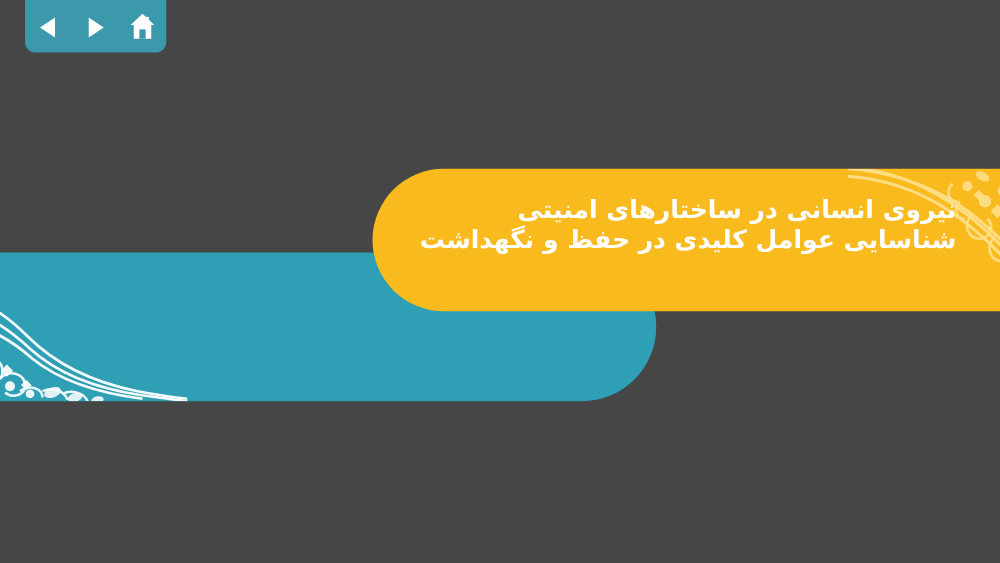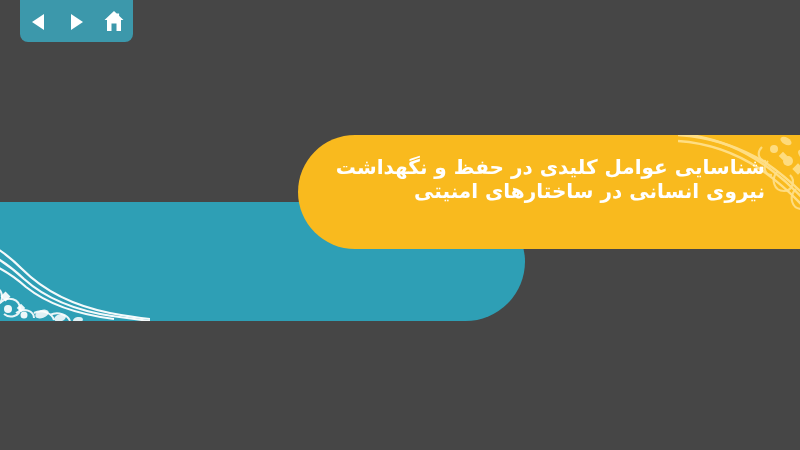--- a/index.html
+++ b/index.html
@@ -176,22 +176,22 @@
       <g fill="#ffe08a" opacity="0.85">
         <ellipse cx="126" cy="20" rx="7" ry="4" transform="rotate(40 126 20)"></ellipse>
         <ellipse cx="144" cy="40" rx="6" ry="3.5" transform="rotate(45 144 40)"></ellipse>
         <ellipse cx="154" cy="58" rx="5" ry="3" transform="rotate(50 154 58)"></ellipse>
         <ellipse cx="108" cy="6" rx="6" ry="3.5" transform="rotate(30 108 6)"></ellipse>
       </g>
     </svg>
   </div>
 
   <div id="title-block">
+    <div class="title-line">نیروی انسانی در ساختارهای امنیتی</div>
     <div class="title-line">شناسایی عوامل کلیدی در حفظ و نگهداشت</div>
-    <div class="title-line">نیروی انسانی در ساختارهای امنیتی</div>
   </div>
 
   <div id="navbar">
 
     <div class="nav-btn">
       <svg width="22" height="22" viewBox="0 0 22 22">
         <path d="M16,3 L16,19 L4,11 Z" fill="#ffffff"></path>
       </svg>
     </div>
 

